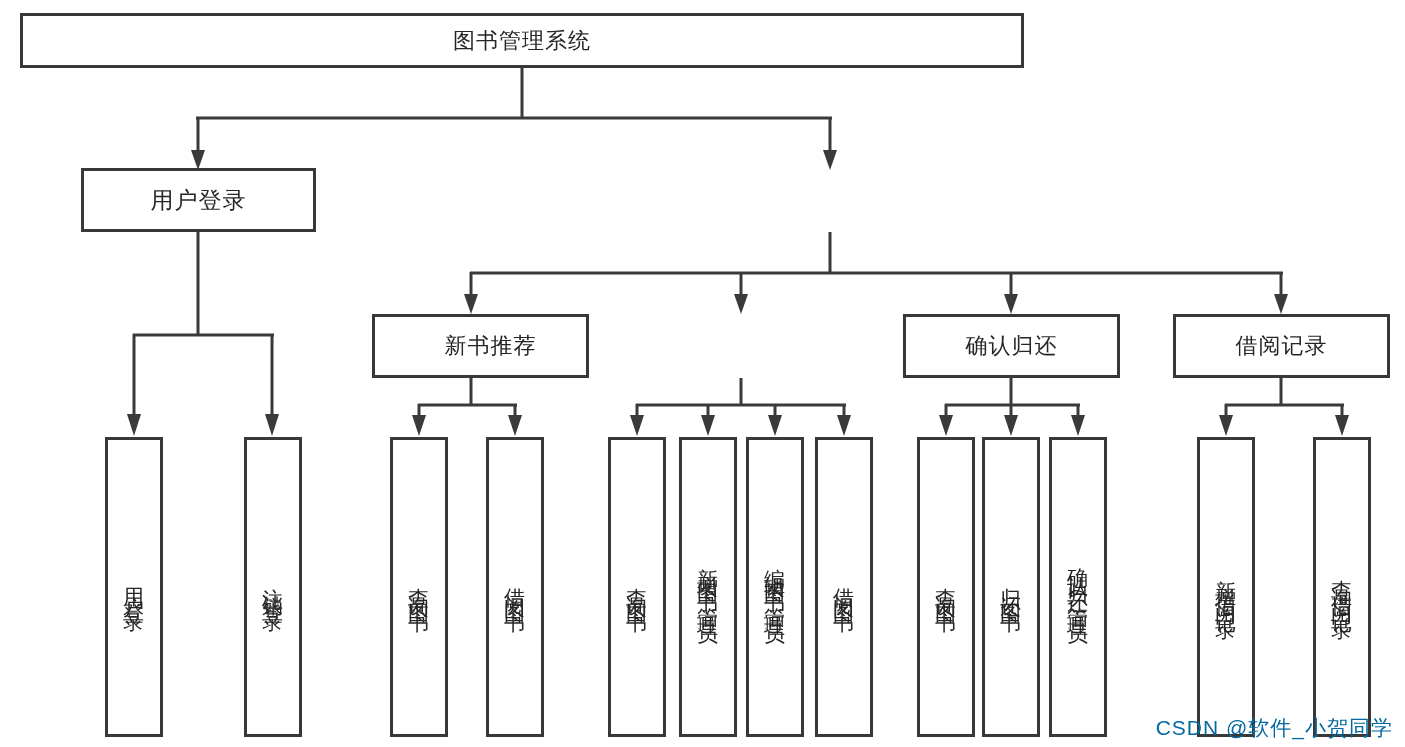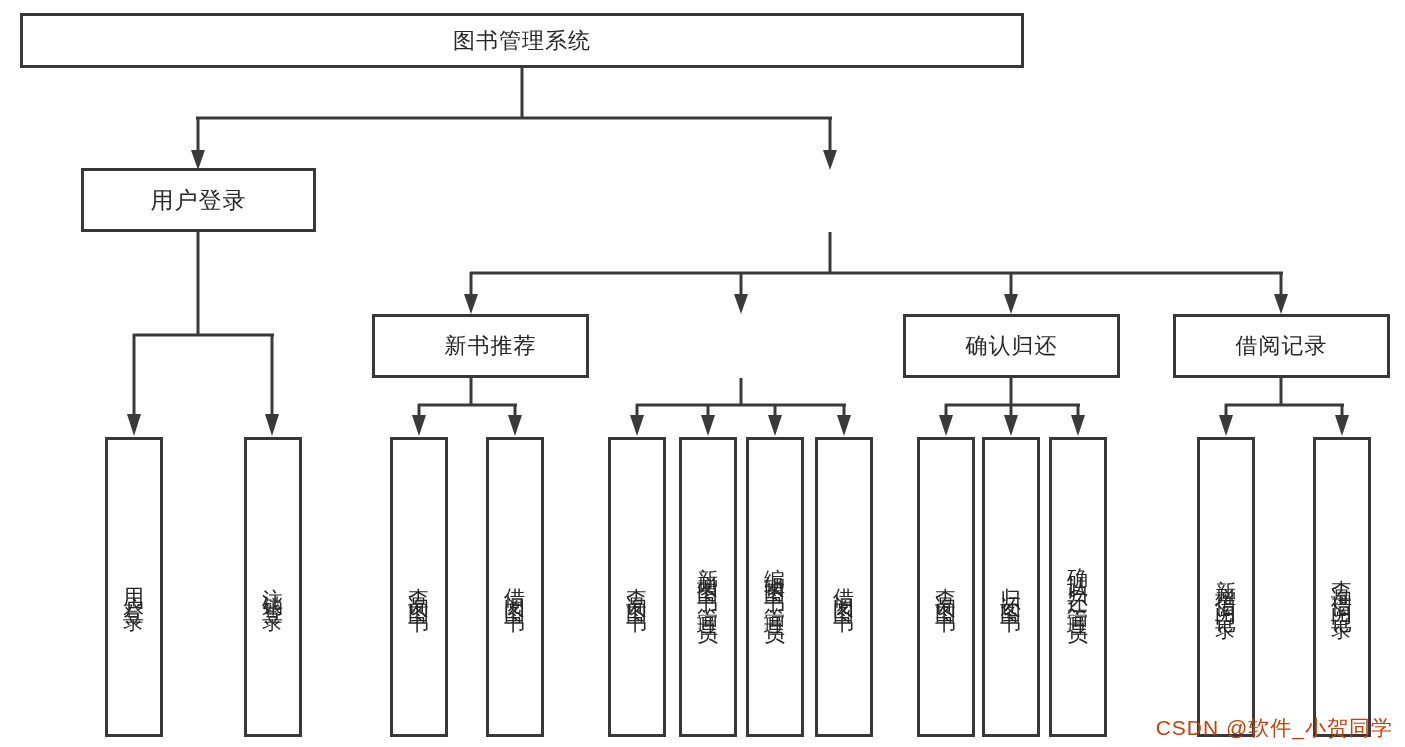--- a/index.html
+++ b/index.html
@@ -42,21 +42,21 @@
     writing-mode: vertical-rl;
     font-size: 21px;
     letter-spacing: 8px;
     line-height: 1;
   }
   #watermark {
     position: absolute;
     top: 714px;
     right: 12px;
     font-size: 21px;
-    color: #c2410c;
+    color: #0369a1;
     letter-spacing: 1px;
     z-index: 5;
     white-space: nowrap;
   }
   line { stroke: #3a3a3a; stroke-width: 3px; }
   polygon { fill: #3a3a3a; }
 </style>
 </head>
 <body>
 

